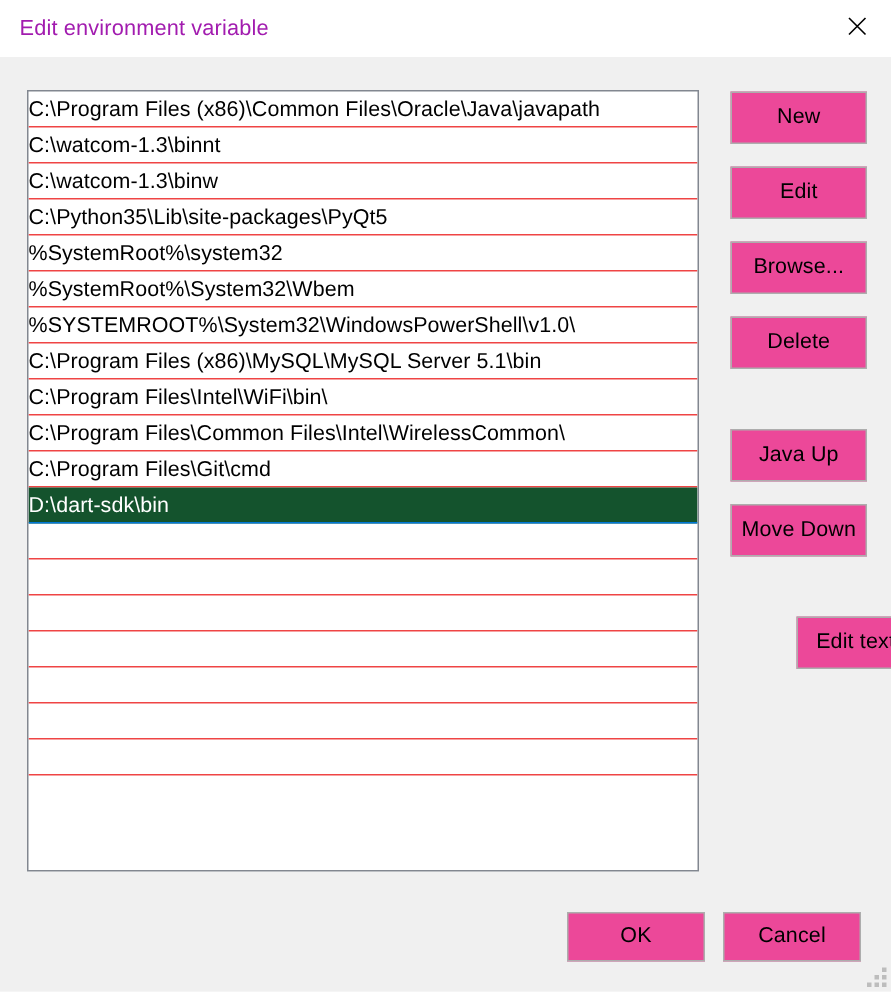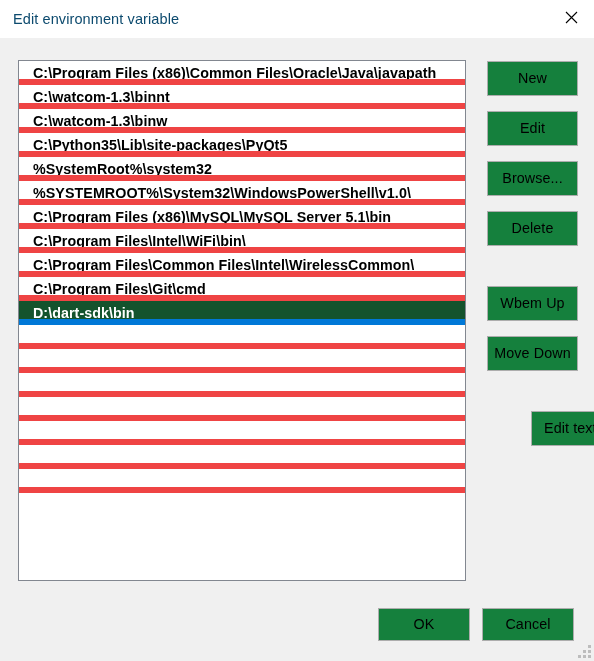--- a/index.html
+++ b/index.html
@@ -30,21 +30,21 @@
     width: 594px;
     height: 38px;
     background: #ffffff;
     box-sizing: border-box;
   }
   #title-text {
     position: absolute;
     left: 13px;
     top: 10px;
     font-size: 14.5px;
-    color: #0c4a6e;
+    color: #a21caf;
     line-height: 18px;
     white-space: nowrap;
     letter-spacing: 0.1px;
   }
   #close-button {
     position: absolute;
     right: 0px;
     top: 0px;
     width: 46px;
     height: 34px;
@@ -69,43 +69,42 @@
   }
   #list-inner {
     position: relative;
     width: 100%;
   }
   .list-row {
     position: relative;
     height: 24px;
     line-height: 24px;
     box-sizing: border-box;
-    border-bottom: 6px solid #ef4444;
-    padding-left: 14px;
+    border-bottom: 1px solid #ef4444;
+    padding-left: 0;
     font-size: 14.3px;
     color: #000000;
     white-space: nowrap;
     overflow: hidden;
     cursor: default;
     letter-spacing: 0.05px;
-    font-weight: bold;
   }
   .list-row.selected {
     background: #14532d;
     color: #ffffff;
     border-bottom-color: #0078d7;
   }
   .list-row.empty {
     color: transparent;
   }
 
   
   .btn {
     position: absolute;
-    background: #15803d;
+    background: #ec4899;
     border: 1px solid #adadad;
     box-sizing: border-box;
     font-family: "Liberation Sans", sans-serif;
     font-size: 14.3px;
     color: #000000;
     display: flex;
     align-items: center;
     justify-content: center;
     cursor: default;
     padding: 0;
@@ -169,41 +168,42 @@
     </div>
   </div>
 
   <div id="listbox">
     <div id="list-inner">
         <div class="list-row">C:\Program Files (x86)\Common Files\Oracle\Java\javapath</div>
         <div class="list-row">C:\watcom-1.3\binnt</div>
         <div class="list-row">C:\watcom-1.3\binw</div>
         <div class="list-row">C:\Python35\Lib\site-packages\PyQt5</div>
         <div class="list-row">%SystemRoot%\system32</div>
+        <div class="list-row">%SystemRoot%\System32\Wbem</div>
         <div class="list-row">%SYSTEMROOT%\System32\WindowsPowerShell\v1.0\</div>
         <div class="list-row">C:\Program Files (x86)\MySQL\MySQL Server 5.1\bin</div>
         <div class="list-row">C:\Program Files\Intel\WiFi\bin\</div>
         <div class="list-row">C:\Program Files\Common Files\Intel\WirelessCommon\</div>
         <div class="list-row">C:\Program Files\Git\cmd</div>
         <div class="list-row selected">D:\dart-sdk\bin</div>
         <div class="list-row empty">&nbsp;</div>
         <div class="list-row empty">&nbsp;</div>
         <div class="list-row empty">&nbsp;</div>
         <div class="list-row empty">&nbsp;</div>
         <div class="list-row empty">&nbsp;</div>
         <div class="list-row empty">&nbsp;</div>
         <div class="list-row empty">&nbsp;</div>
       </div>
   </div>
 
   <button class="btn side-btn" id="btn-new">New</button>
   <button class="btn side-btn" id="btn-edit">Edit</button>
   <button class="btn side-btn" id="btn-browse">Browse...</button>
   <button class="btn side-btn" id="btn-delete">Delete</button>
-  <button class="btn side-btn" id="btn-move-up">Wbem Up</button>
+  <button class="btn side-btn" id="btn-move-up">Java Up</button>
   <button class="btn side-btn" id="btn-move-down">Move Down</button>
   <button class="btn side-btn" id="btn-edit-text">Edit text...</button>
 
   <button class="btn bottom-btn" id="btn-ok">OK</button>
   <button class="btn bottom-btn" id="btn-cancel">Cancel</button>
 
   <div id="resize-grip">
     <i class="d1"></i>
       <i class="d2"></i>
       <i class="d3"></i>

